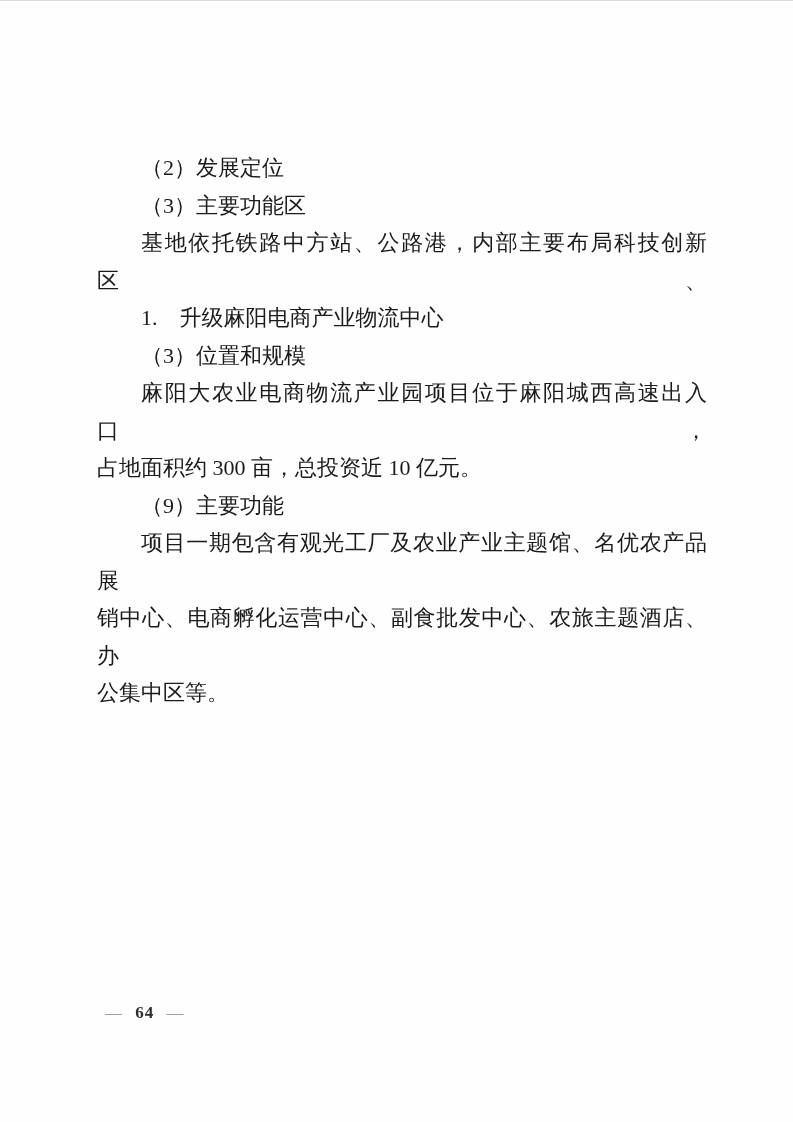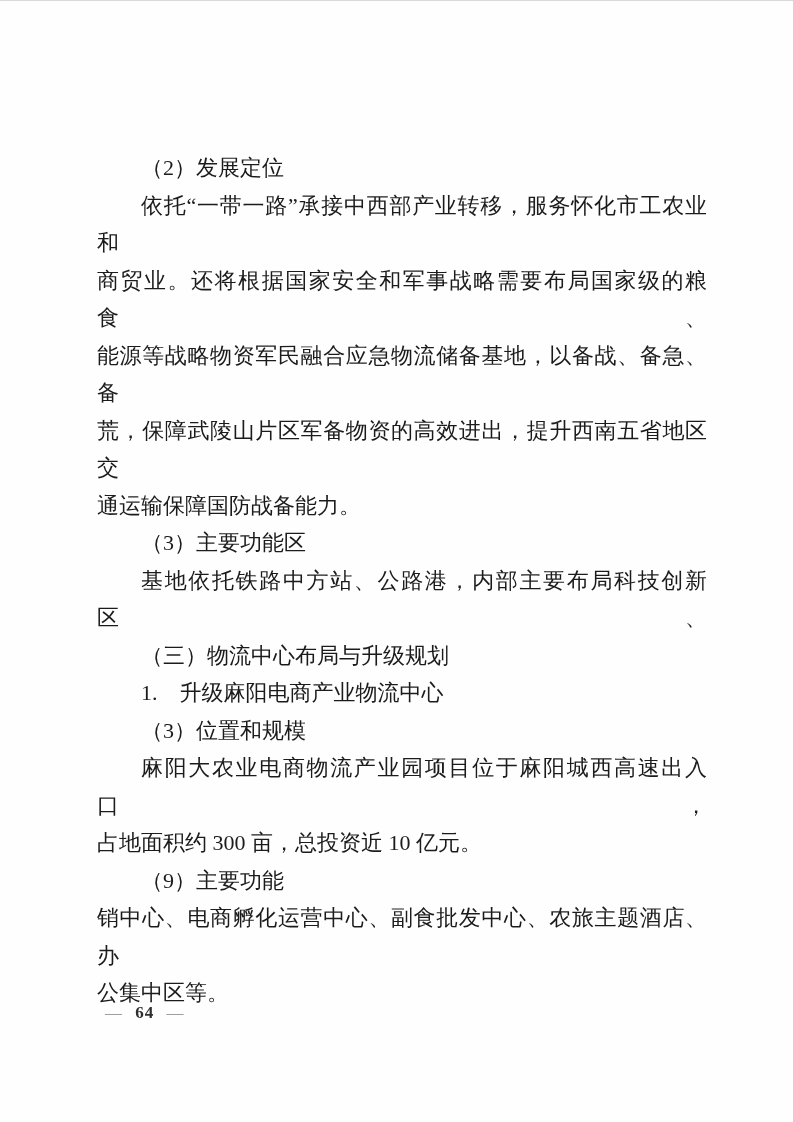--- a/index.html
+++ b/index.html
@@ -49,50 +49,41 @@
 </head>
 <body>
 
 <div class="page">
   <div class="scan-edge"></div>
 
   <div class="text-area">
       <div class="block heading">
         <div class="line ind">（2）发展定位</div>
       </div>
-      <div class="block paragraph">
-        <div class="line ind fill">依托“一带一路”承接中西部产业转移，服务怀化市工农业和</div>
-        <div class="line fill">商贸业。还将根据国家安全和军事战略需要布局国家级的粮食、</div>
-        <div class="line fill">能源等战略物资军民融合应急物流储备基地，以备战、备急、备</div>
-        <div class="line fill">荒，保障武陵山片区军备物资的高效进出，提升西南五省地区交</div>
-        <div class="line">通运输保障国防战备能力。</div>
-      </div>
       <div class="block heading">
         <div class="line ind">（3）主要功能区</div>
       </div>
       <div class="block paragraph">
         <div class="line ind fill">基地依托铁路中方站、公路港，内部主要布局科技创新区、</div>
-      </div>
-      <div class="block heading">
-        <div class="line ind">（三）物流中心布局与升级规划</div>
       </div>
       <div class="block heading">
         <div class="line ind">1. 升级麻阳电商产业物流中心</div>
       </div>
       <div class="block heading">
         <div class="line ind">（3）位置和规模</div>
       </div>
       <div class="block paragraph">
         <div class="line ind fill">麻阳大农业电商物流产业园项目位于麻阳城西高速出入口，</div>
         <div class="line">占地面积约 300 亩，总投资近 10 亿元。</div>
       </div>
       <div class="block heading">
         <div class="line ind">（9）主要功能</div>
       </div>
       <div class="block paragraph">
+        <div class="line ind fill">项目一期包含有观光工厂及农业产业主题馆、名优农产品展</div>
         <div class="line fill">销中心、电商孵化运营中心、副食批发中心、农旅主题酒店、办</div>
         <div class="line">公集中区等。</div>
       </div>
     </div>
 
   <div class="footer">
     <span class="dash">—</span>
     <span class="num">64</span>
     <span class="dash">—</span>
   </div>

